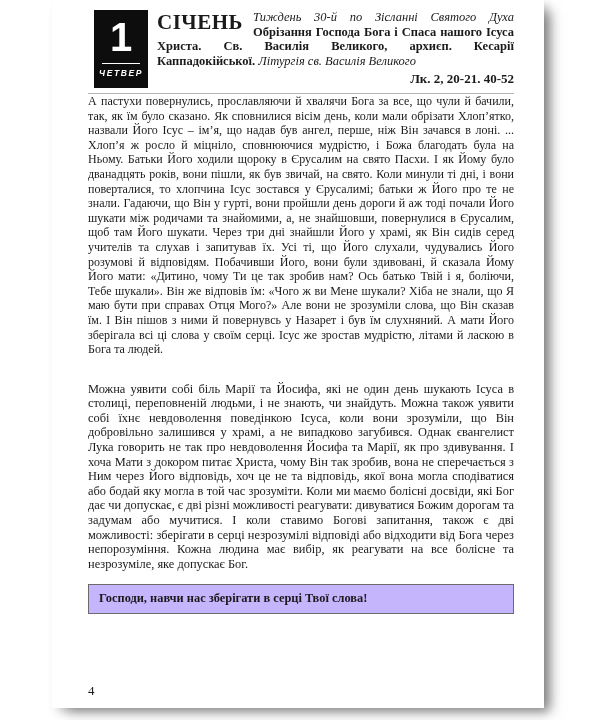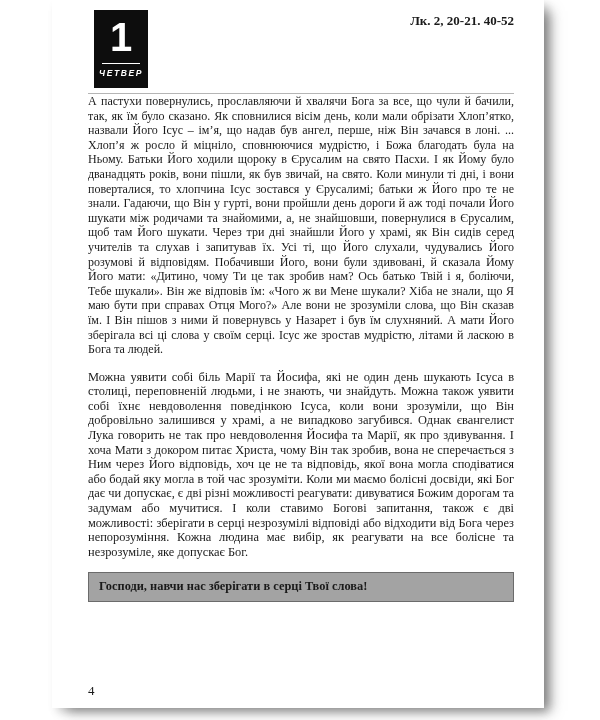--- a/index.html
+++ b/index.html
@@ -70,51 +70,55 @@
     border-bottom: 1px solid #b5b5b5;
     margin-top: 5px;
   }
   
   .gospel {
     margin-top: 0;
     text-align: justify;
     font-size: 12px; line-height: 14.6px;
   }
   .reflection {
-    margin-top: 13px;
+    margin-top: 25px;
     text-align: justify;
     font-size: 12.4px; line-height: 14.6px;
   }
   .prayer-box {
     margin-top: 13px;
     border: 1px solid #6b6b6b;
     padding: 6px 10px 7px;
     font-weight: bold;
     font-size: 12.4px;
-    background: #a3a3a3;
+    background: #c4b5fd;
   }
   .page-number {
     position: absolute;
     left: 36px; bottom: 9px;
     font-size: 13px;
   }
 </style>
 </head>
 <body>
 
 <div class="canvas">
   <div class="page">
 
     <div class="header">
       <div class="datebox">
         <div class="day">1</div>
         <div class="datebox-divider"></div>
         <div class="weekday">ЧЕТВЕР</div>
       </div>
       <div class="header-text">
+        <p class="feast-par"><span class="month">СІЧЕНЬ</span><span class="week-line">Тиждень 30-й по Зісланні Святого Духа</span>
+          <span class="feast-line">Обрізання Господа Бога і Спаса нашого Ісуса Христа. Св. Василія Великого, архиєп. Кесарії Каппадокійської.</span>
+          <span class="liturgy-line">Літургія св. Василія Великого</span>
+        </p>
         <div class="reading-ref">Лк. 2, 20-21. 40-52</div>
       </div>
     </div>
 
     <div class="header-rule"></div>
 
     <p class="gospel">А пастухи повернулись, прославляючи й хвалячи Бога за все, що чули й бачили, так, як їм було сказано. Як сповнилися вісім день, коли мали обрізати Хлоп’ятко, назвали Його Ісус – ім’я, що надав був ангел, перше, ніж Він зачався в лоні. ... Хлоп’я ж росло й міцніло, сповнюючися мудрістю, і Божа благодать була на Ньому. Батьки Його ходили щороку в Єрусалим на свято Пасхи. І як Йому було дванадцять років, вони пішли, як був звичай, на свято. Коли минули ті дні, і вони поверталися, то хлопчина Ісус зостався у Єрусалимі; батьки ж Його про те не знали. Гадаючи, що Він у гурті, вони пройшли день дороги й аж тоді почали Його шукати між родичами та знайомими, а, не знайшовши, повернулися в Єрусалим, щоб там Його шукати. Через три дні знайшли Його у храмі, як Він сидів серед учителів та слухав і запитував їх. Усі ті, що Його слухали, чудувались Його розумові й відповідям. Побачивши Його, вони були здивовані, й сказала Йому Його мати: «Дитино, чому Ти це так зробив нам? Ось батько Твій і я, боліючи, Тебе шукали». Він же відповів їм: «Чого ж ви Мене шукали? Хіба не знали, що Я маю бути при справах Отця Мого?» Але вони не зрозуміли слова, що Він сказав їм. І Він пішов з ними й повернувсь у Назарет і був їм слухняний. А мати Його зберігала всі ці слова у своїм серці. Ісус же зростав мудрістю, літами й ласкою в Бога та людей.</p>
 
     <p class="reflection">Можна уявити собі біль Марії та Йосифа, які не один день шукають Ісуса в столиці, переповненій людьми, і не знають, чи знайдуть. Можна також уявити собі їхнє невдоволення поведінкою Ісуса, коли вони зрозуміли, що Він добровільно залишився у храмі, а не випадково загубився. Однак євангелист Лука говорить не так про невдоволення Йосифа та Марії, як про здивування. І хоча Мати з докором питає Христа, чому Він так зробив, вона не сперечається з Ним через Його відповідь, хоч це не та відповідь, якої вона могла сподіватися або бодай яку могла в той час зрозуміти. Коли ми маємо болісні досвіди, які Бог дає чи допускає, є дві різні можливості реагувати: дивуватися Божим дорогам та задумам або мучитися. І коли ставимо Богові запитання, також є дві можливості: зберігати в серці незрозумілі відповіді або відходити від Бога через непорозуміння. Кожна людина має вибір, як реагувати на все болісне та незрозуміле, яке допускає Бог.</p>
 

